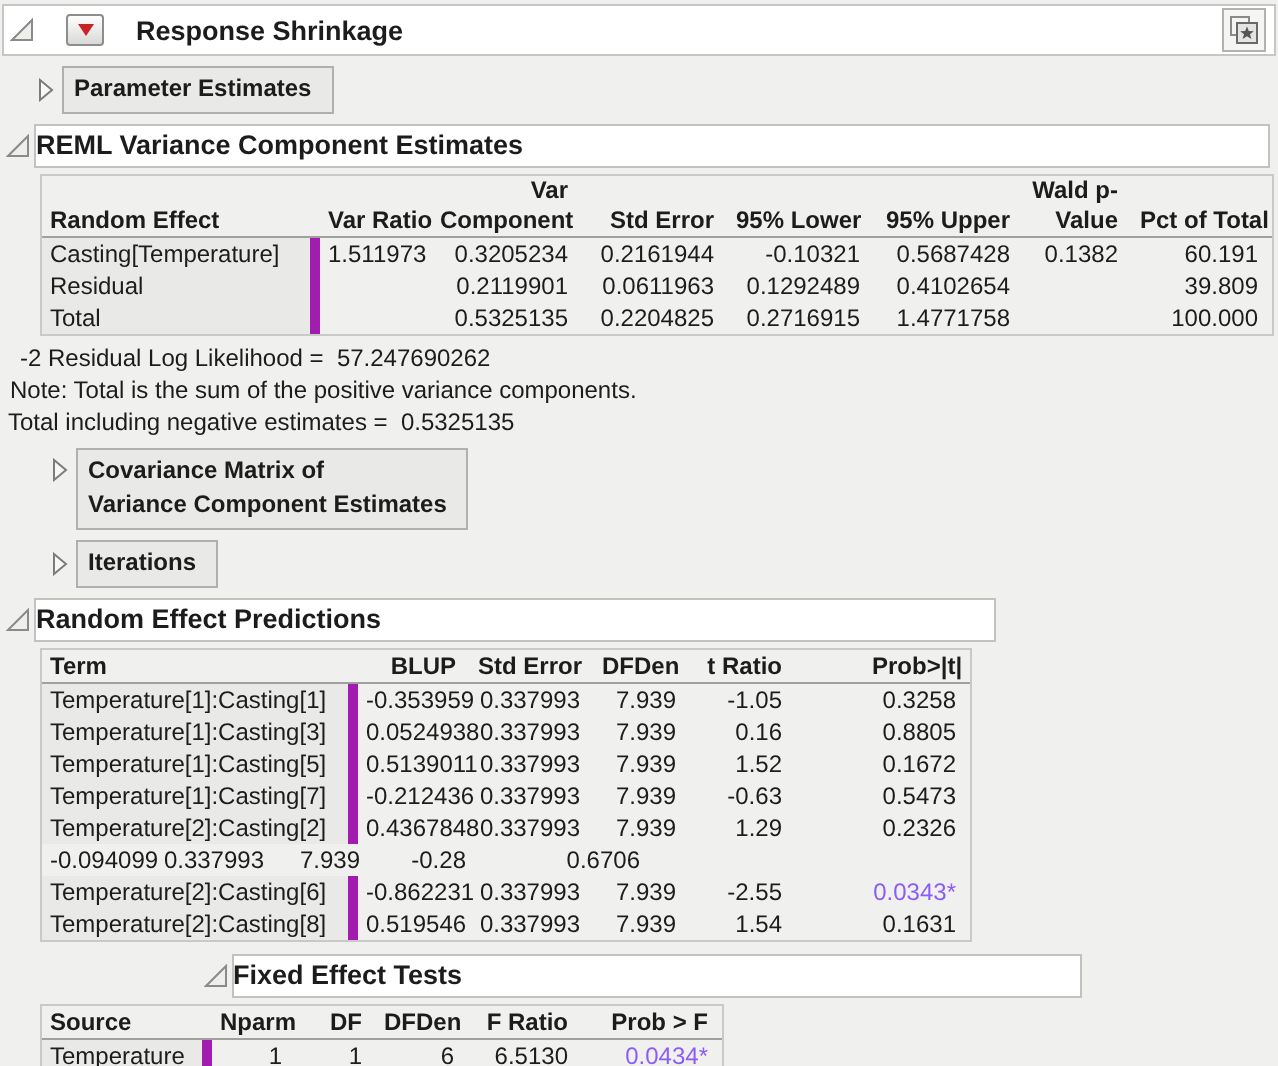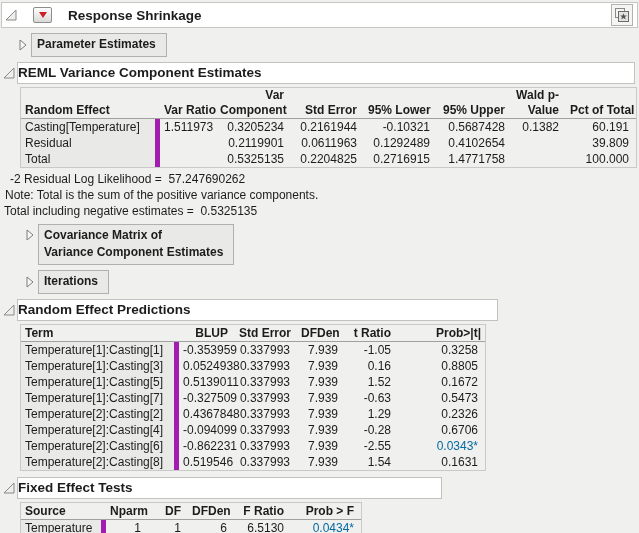--- a/index.html
+++ b/index.html
@@ -51,21 +51,21 @@
   .tbl{margin:3px 0 0 20px;border:1px solid #c9c9c7;width:max-content;background:#f0f0ee;}
   .trow{display:flex;height:16px;line-height:16px;}
   .trow.thead{font-weight:bold;border-bottom:1px solid #a0a09e;}
   .trow.thead.h30{height:30px;}
   .tc{flex:none;box-sizing:border-box;padding:0 7px 0 4px;white-space:nowrap;}
   .num{text-align:right;}
   .trow.tdata .lab{background:#e9e9e7;border-right:5px solid #a21caf;}
   .trow.thead .lab{border-right:1px solid transparent;}
   .h2c{display:flex;flex-direction:column;justify-content:flex-end;line-height:15px;}
   .h2c span{display:block;}
-  .sig{color:#0369a1;}
+  .sig{color:#8b5cf6;}
   
   .r-c0{width:139px;} .r-c1{width:56px;} .r-c2{width:75px;} .r-c3{width:73px;}
   .r-c4{width:73px;} .r-c5{width:75px;} .r-c6{width:54px;} .r-c7{width:70px;}
   
   .p-c0{width:158px;} .p-c1{width:56px;} .p-c2{width:62px;} .p-c3{width:48px;}
   .p-c4{width:53px;} .p-c5{width:53px;margin-left:34px;}
   
   .f-c0{width:85px;} .f-c1{width:42px;} .f-c2{width:40px;} .f-c3{width:46px;}
   .f-c4{width:57px;} .f-c5{width:70px;}
   
@@ -229,36 +229,35 @@
   <div class="trow tdata">
     <div class="tc lab p-c0">Temperature[1]:Casting[5]</div>
     <div class="tc num p-c1">0.5139011</div>
     <div class="tc num p-c2">0.337993</div>
     <div class="tc num p-c3">7.939</div>
     <div class="tc num p-c4">1.52</div>
     <div class="tc num p-c5">0.1672</div>
   </div>
   <div class="trow tdata">
     <div class="tc lab p-c0">Temperature[1]:Casting[7]</div>
-    <div class="tc num p-c1">-0.327509</div>
+    <div class="tc num p-c1">-0.212436</div>
     <div class="tc num p-c2">0.337993</div>
     <div class="tc num p-c3">7.939</div>
     <div class="tc num p-c4">-0.63</div>
     <div class="tc num p-c5">0.5473</div>
   </div>
   <div class="trow tdata">
     <div class="tc lab p-c0">Temperature[2]:Casting[2]</div>
     <div class="tc num p-c1">0.4367848</div>
     <div class="tc num p-c2">0.337993</div>
     <div class="tc num p-c3">7.939</div>
     <div class="tc num p-c4">1.29</div>
     <div class="tc num p-c5">0.2326</div>
   </div>
   <div class="trow tdata">
-    <div class="tc lab p-c0">Temperature[2]:Casting[4]</div>
     <div class="tc num p-c1">-0.094099</div>
     <div class="tc num p-c2">0.337993</div>
     <div class="tc num p-c3">7.939</div>
     <div class="tc num p-c4">-0.28</div>
     <div class="tc num p-c5">0.6706</div>
   </div>
   <div class="trow tdata">
     <div class="tc lab p-c0">Temperature[2]:Casting[6]</div>
     <div class="tc num p-c1">-0.862231</div>
     <div class="tc num p-c2">0.337993</div>
@@ -269,21 +268,21 @@
   <div class="trow tdata">
     <div class="tc lab p-c0">Temperature[2]:Casting[8]</div>
     <div class="tc num p-c1">0.519546</div>
     <div class="tc num p-c2">0.337993</div>
     <div class="tc num p-c3">7.939</div>
     <div class="tc num p-c4">1.54</div>
     <div class="tc num p-c5">0.1631</div>
   </div>
 </div>
 
-<div class="section-bar" style="margin-top:6px;">
+<div class="section-bar" style="margin-top:6px;justify-content:center;">
   <svg class="disc" width="12" height="12">
     <polygon points="1,11 11,11 11,1" fill="#eeeeec" stroke="#8a8a88" stroke-width="1"></polygon>
   </svg>
   <span class="section-box w-fet">Fixed Effect Tests</span>
 </div>
 
 <div class="tbl">
   <div class="trow thead">
     <div class="tc lab f-c0">Source</div>
     <div class="tc num f-c1">Nparm</div>

